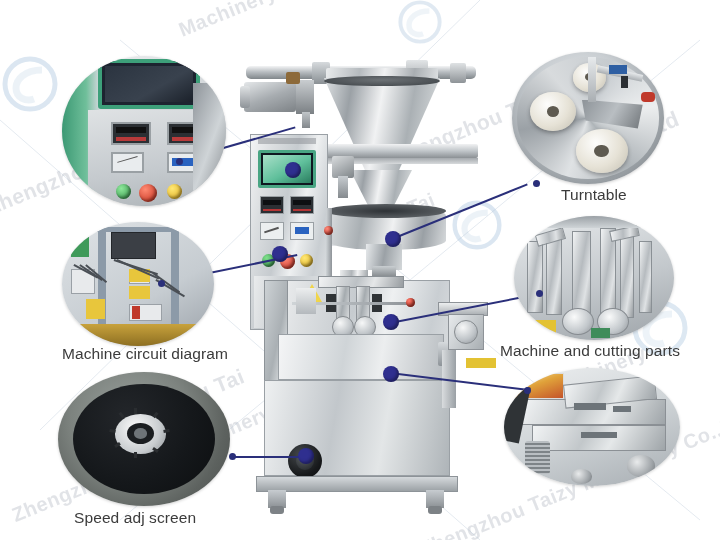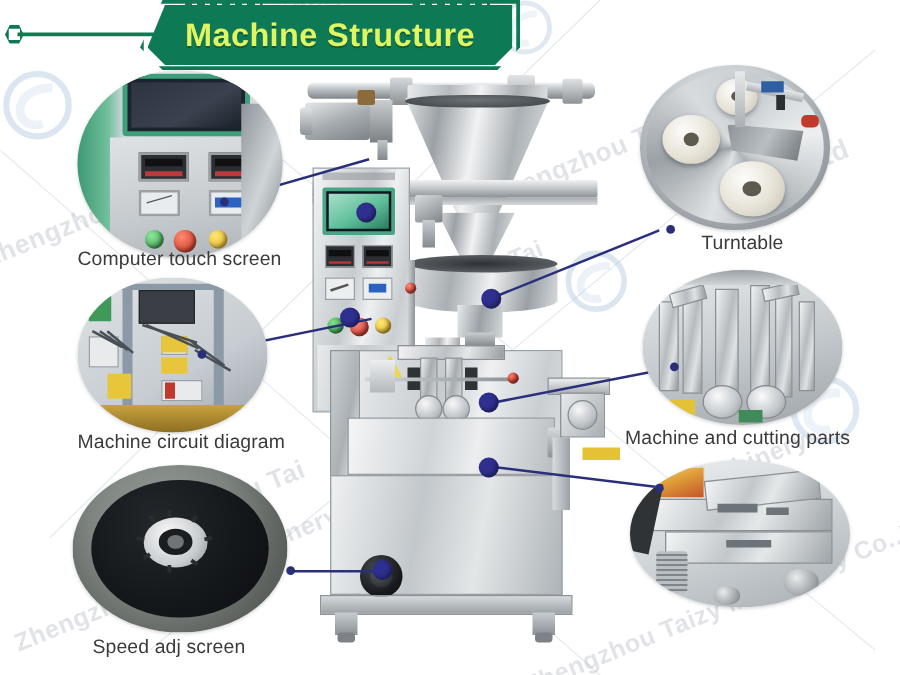--- a/index.html
+++ b/index.html
@@ -330,30 +330,20 @@
 
   <div class="leader" style="left:390px; top:372px; width:140px; transform:rotate(7deg);"></div>
 
   <div class="dot" style="left:285px; top:162px;"></div>
   <div class="dot" style="left:272px; top:246px;"></div>
   <div class="dot" style="left:298px; top:448px;"></div>
   <div class="dot" style="left:385px; top:231px;"></div>
   <div class="dot" style="left:383px; top:314px;"></div>
   <div class="dot" style="left:383px; top:366px;"></div>
 
-  <div class="banner-wrap">
-    <div class="banner-hex"></div>
-    <div class="banner-line"></div>
-    <div class="banner-dash" style="left:148px; width:62px;"></div>
-    <div class="banner-dash" style="left:330px; width:62px;"></div>
-    <div class="banner-outline"></div>
-    <div class="banner-shape">
-      <span class="banner-text">Machine Structure</span>
-    </div>
-  </div>
 
   <div class="circ c1" style="left:62px; top:56px; width:164px; height:150px;">
     <div class="ph">
       <div class="bg"></div>
       <div class="greenband"></div>
       <div class="screenbox"></div>
       <div class="panel"></div>
       <div class="meter" style="left:30%; top:44%; width:24%; height:15%;">
           <i></i>
           <b></b>
@@ -363,21 +353,20 @@
           <b></b>
         </div>
       <div class="sq wm2" style="left:30%; top:64%; width:20%; height:14%;"></div>
       <div class="sq blue" style="left:64%; top:64%; width:20%; height:14%;"></div>
       <div class="btn" style="left:33%; top:85%; background:radial-gradient(circle at 35% 30%,#8ee89b,#2f8f45);"></div>
       <div class="btn" style="left:47%; top:85%; width:18px; height:18px; background:radial-gradient(circle at 35% 30%,#ff8a72,#c02a18);"></div>
       <div class="btn" style="left:64%; top:85%; background:radial-gradient(circle at 35% 30%,#ffe874,#dba81b);"></div>
       <div class="right"></div>
     </div>
   </div>
-  <div class="caption" style="left:62px; top:199px;">Computer touch screen</div>
 
   <div class="circ c2" style="left:62px; top:222px; width:152px; height:124px;">
     <div class="ph">
       <div class="bg"></div>
       <div class="rail" style="left:24%; top:0; width:5%; height:82%;"></div>
       <div class="rail" style="left:72%; top:0; width:5%; height:82%;"></div>
       <div class="rail" style="left:4%; top:4%; width:92%; height:4%;"></div>
       <div class="blk" style="left:32%; top:8%; width:30%; height:22%;"></div>
       <div class="grn" style="left:6%; top:12%; width:12%; height:16%;"></div>
       <div class="term" style="left:6%; top:38%; width:16%; height:20%;"></div>

